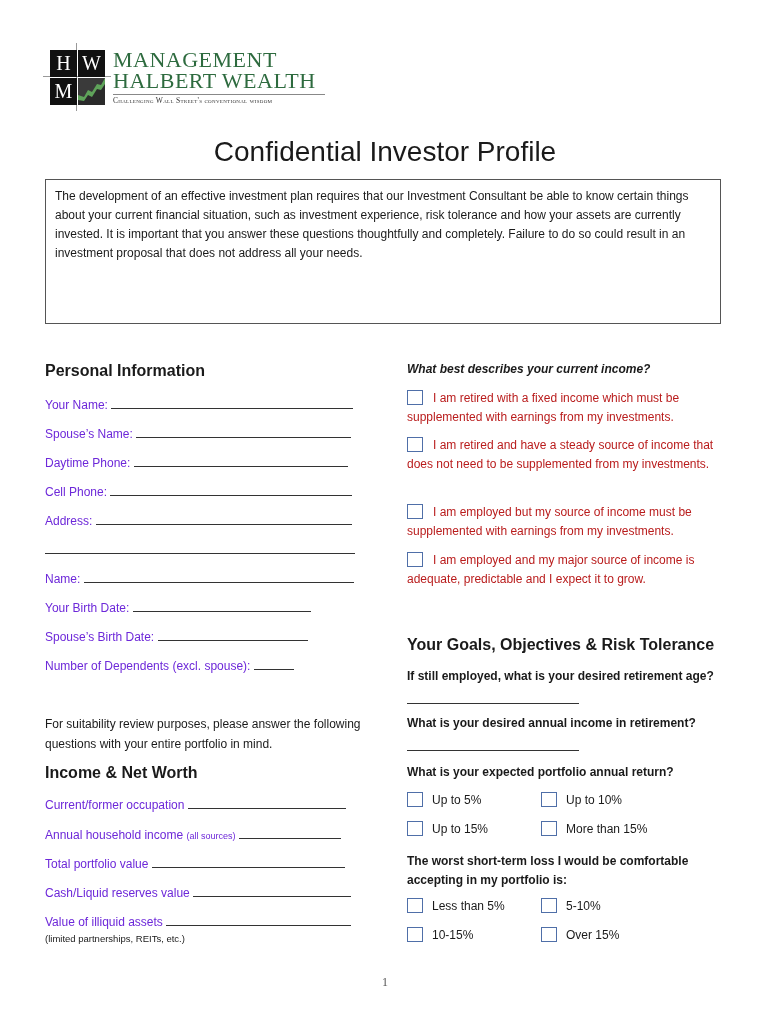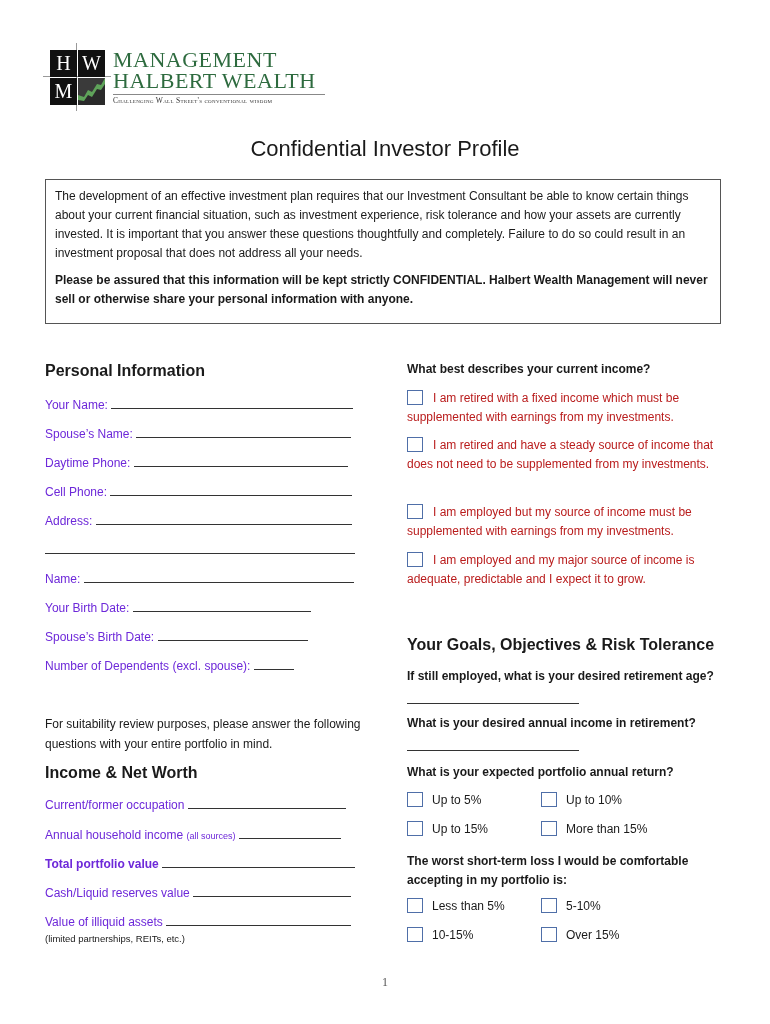--- a/index.html
+++ b/index.html
@@ -33,21 +33,21 @@
     letter-spacing: 0.5px;
   }
   .logo-rule { position: absolute; left: 66px; top: 47px; width: 212px; height: 1px; background: #888; }
   .logo-tag {
     position: absolute; left: 66px; top: 49px; font-family: "Liberation Serif", serif;
     font-size: 7.5px; color: #333; letter-spacing: 0.3px; font-variant: small-caps;
   }
 
   .title {
     left: 0; width: 770px; top: 136px; text-align: center;
-    font-size: 22px; color: #1a1a1a;
+    font-size: 28px; color: #1a1a1a;
   }
 
   .intro-box {
     left: 45px; top: 179px; width: 676px; height: 145px;
     border: 1.5px solid #555; box-sizing: border-box; padding: 7px 9px;
     font-size: 12px; line-height: 19px;
   }
   .intro-box p { margin: 0 0 8px 0; }
   .intro-box p.bold { font-weight: bold; }
 
@@ -98,21 +98,20 @@
     <div>HALBERT WEALTH</div>
   </div>
   <div class="logo-rule"></div>
   <div class="logo-tag">Challenging Wall Street's conventional wisdom</div>
 </div>
 
 <div class="abs title">Confidential Investor Profile</div>
 
 <div class="abs intro-box">
   <p>The development of an effective investment plan requires that our Investment Consultant be able to know certain things about your current financial situation, such as investment experience, risk tolerance and how your assets are currently invested. It is important that you answer these questions thoughtfully and completely. Failure to do so could result in an investment proposal that does not address all your needs.</p>
-  <p class="bold">Please be assured that this information will be kept strictly CONFIDENTIAL. Halbert Wealth Management will never sell or otherwise share your personal information with anyone.</p>
 </div>
 
 <h2 class="abs sec" style="left:45px; top:362px;">Personal Information</h2>
 
 <div class="abs field" style="left:45px; top:397px;">
   <span>Your Name:</span>
   <span class="line" style="width:242px;"></span>
 </div>
 <div class="abs field" style="left:45px; top:426px;">
   <span>Spouse’s Name:</span>
@@ -156,35 +155,35 @@
 
 <div class="abs field" style="left:45px; top:797px;">
   <span>Current/former occupation</span>
   <span class="line" style="width:158px;"></span>
 </div>
 <div class="abs field" style="left:45px; top:827px;">
   <span>Annual household income</span>
   <span class="small">(all sources)</span>
   <span class="line" style="width:102px;"></span>
 </div>
-<div class="abs field" style="left:45px; top:856px;font-weight:bold;">
+<div class="abs field" style="left:45px; top:856px;">
   <span>Total portfolio value</span>
   <span class="line" style="width:193px;"></span>
 </div>
 <div class="abs field" style="left:45px; top:885px;">
   <span>Cash/Liquid reserves value</span>
   <span class="line" style="width:158px;"></span>
 </div>
 <div class="abs field" style="left:45px; top:914px;">
   <span>Value of illiquid assets</span>
   <span class="line" style="width:185px;"></span>
 </div>
 <div class="abs" style="left:45px; top:933px; font-size:9.5px; color:#1a1a1a;">(limited partnerships, REITs, etc.)</div>
 
-<div class="abs q" style="left:407px; top:362px;">What best describes your current income?</div>
+<div class="abs q" style="left:407px; top:362px;font-style:italic;">What best describes your current income?</div>
 
 <div class="abs opt" style="left:407px; top:389px; width:310px;">
   <span class="cb"></span><span>I am retired with a fixed income which must be supplemented with earnings from my investments.</span>
 </div>
 <div class="abs opt" style="left:407px; top:436px; width:310px;">
   <span class="cb"></span><span>I am retired and have a steady source of income that does not need to be supplemented from my investments.</span>
 </div>
 <div class="abs opt" style="left:407px; top:503px; width:310px;">
   <span class="cb"></span><span>I am employed but my source of income must be supplemented with earnings from my investments.</span>
 </div>

